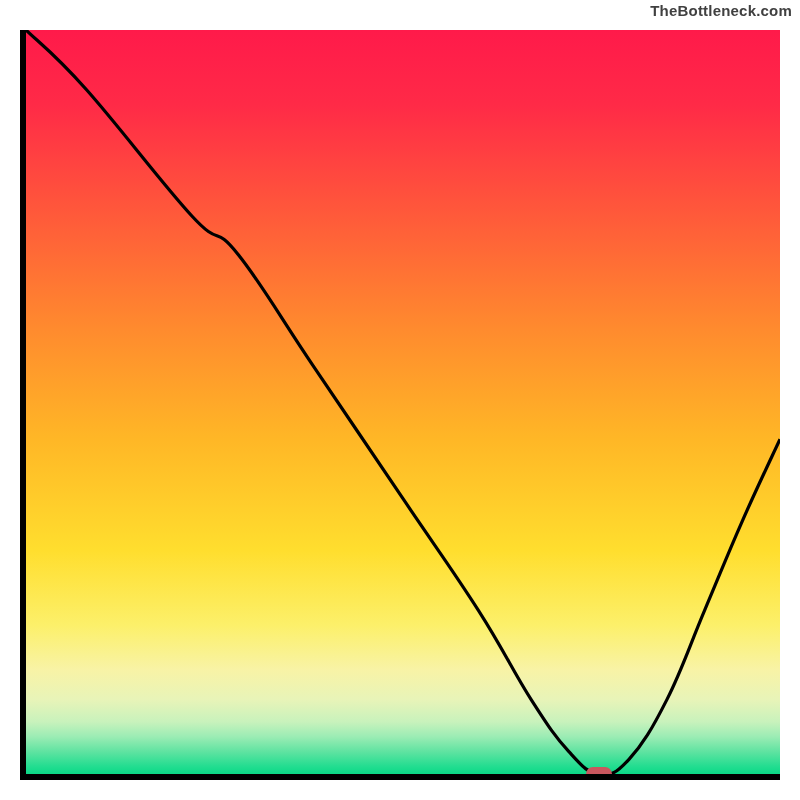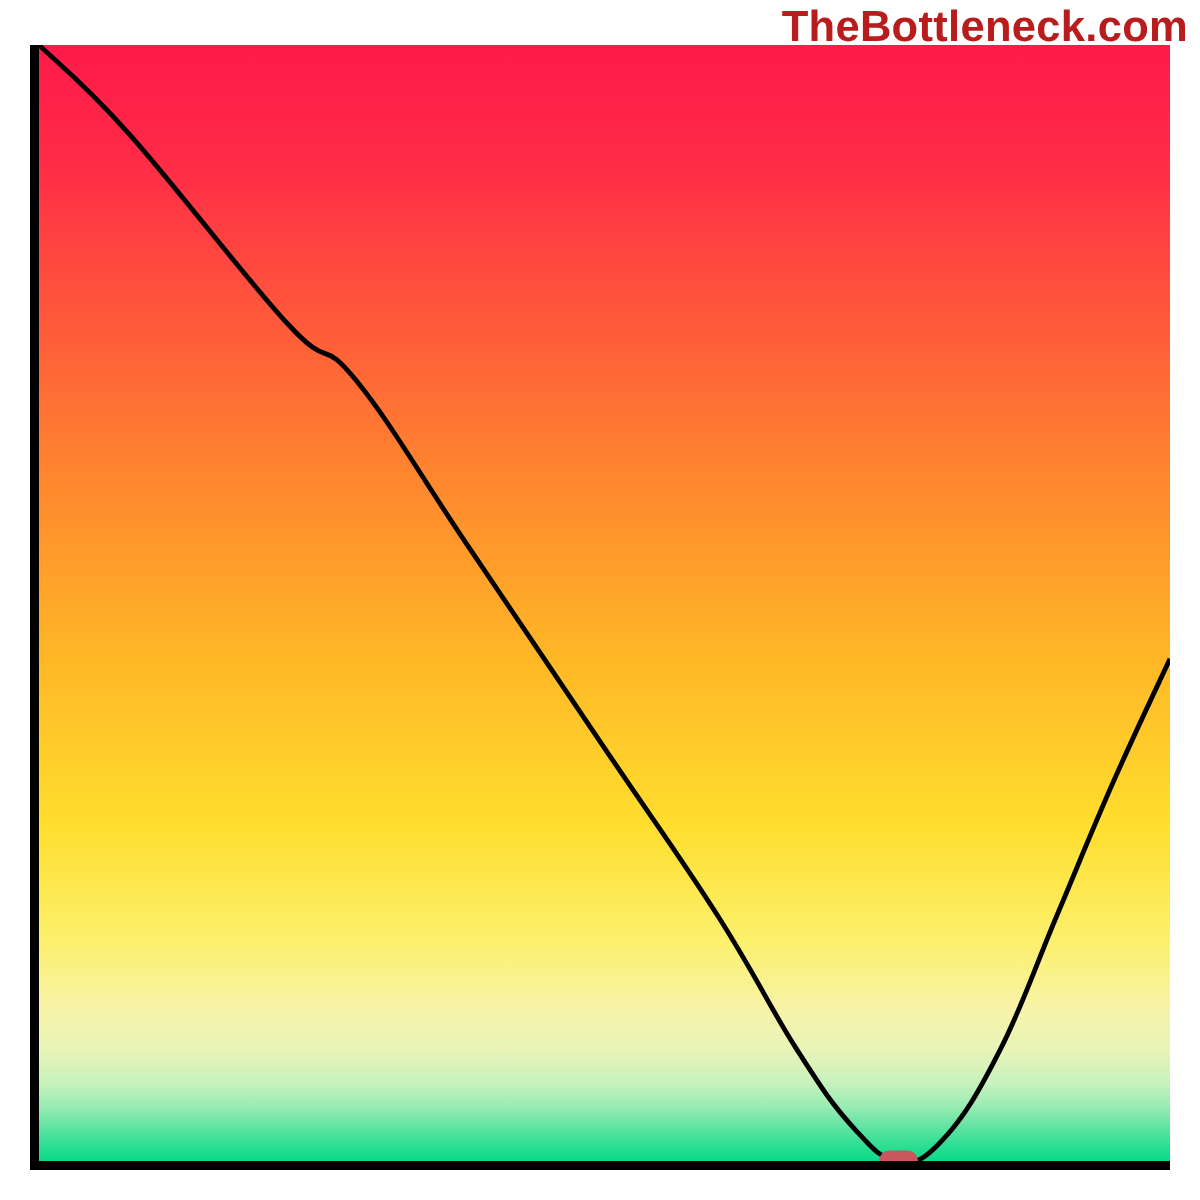--- a/index.html
+++ b/index.html
@@ -13,23 +13,23 @@
   }
   .container {
     position: relative;
     width: 800px;
     height: 800px;
   }
   .watermark {
     position: absolute;
     top: 2px;
     right: 8px;
-    font-size: 29px;
+    font-size: 15px;
     font-weight: 600;
-    color: #b91c1c;
+    color: #404040;
     z-index: 20;
     letter-spacing: 0.2px;
     margin-left: 33px;
   }
   .plot-frame {
     position: absolute;
     left: 20px;
     top: 30px;
     width: 760px;
     height: 750px;

